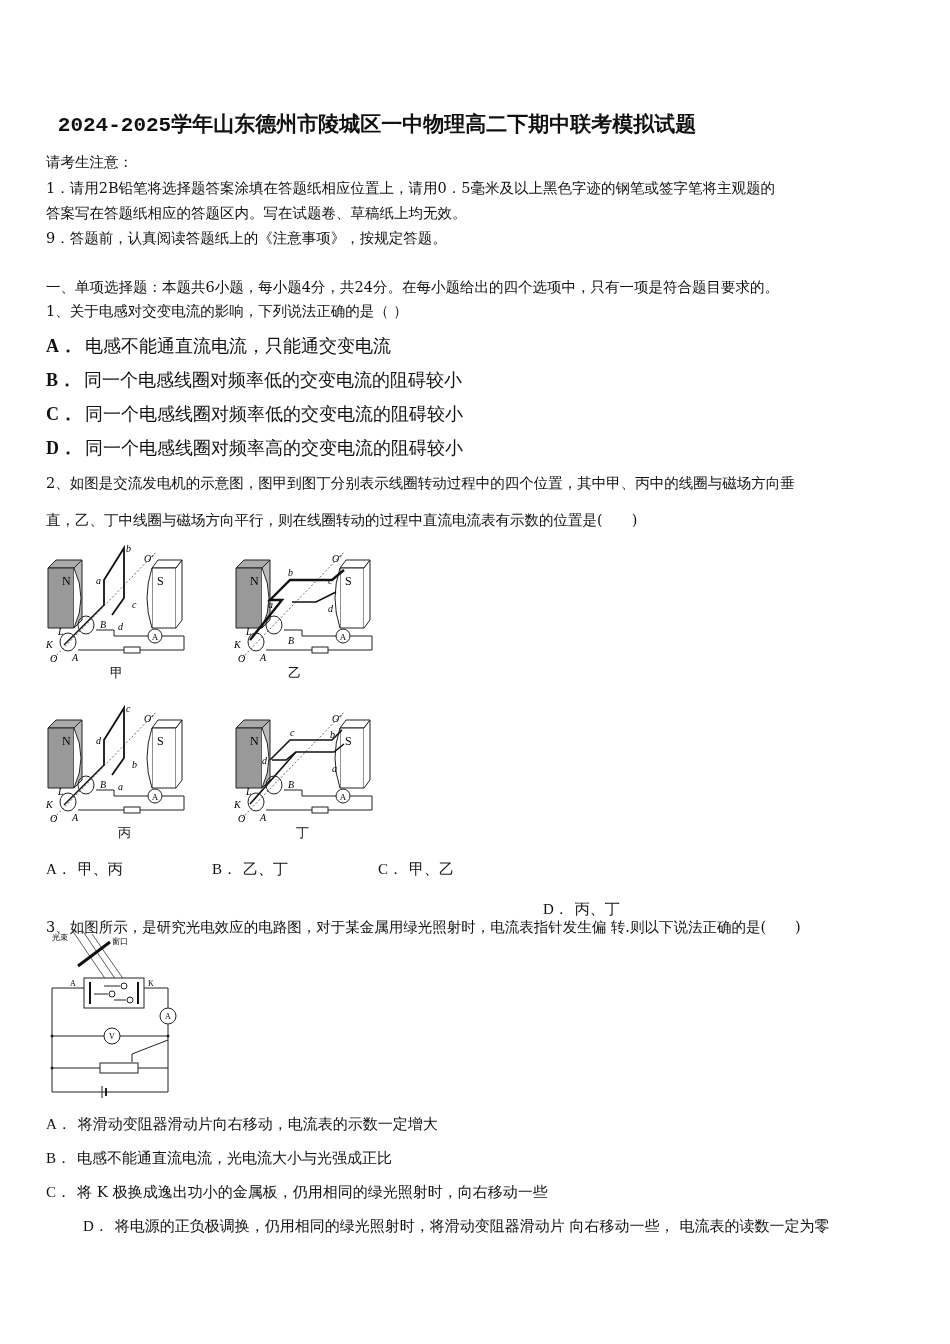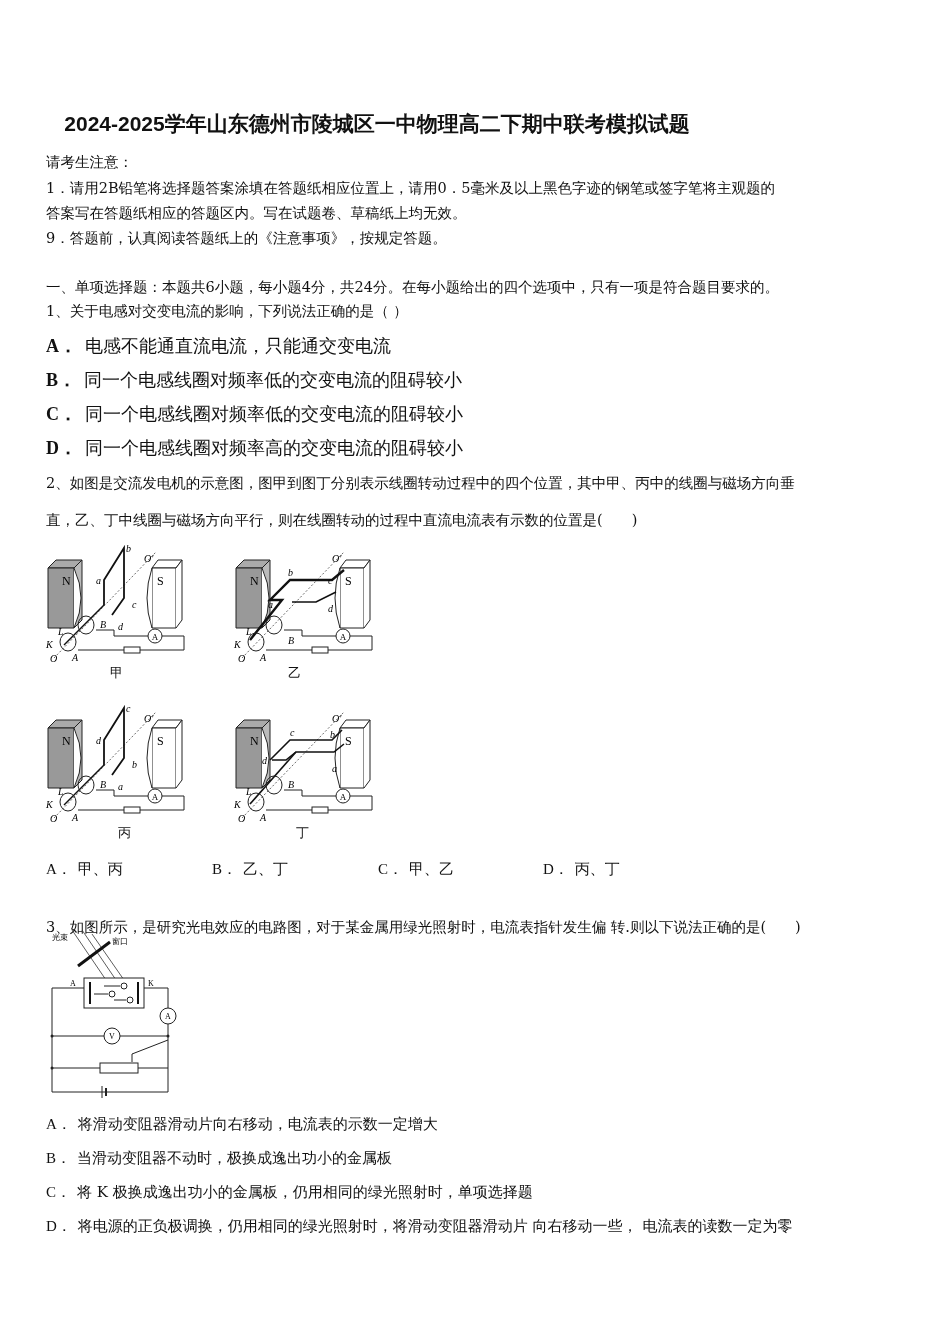--- a/index.html
+++ b/index.html
@@ -3,21 +3,21 @@
 <meta charset="utf-8">
 <style>
   html, body { margin: 0; padding: 0; background: #ffffff; }
   body {
     width: 950px; height: 1344px; position: relative; overflow: hidden;
     font-family: "DejaVu Serif", "Liberation Serif", serif;
     color: #111;
   }
   .title {
     position: absolute; left: 0; width: 754px; top: 110px;
-    text-align: center; font-family: Liberation Sans, sans-serif;
+    text-align: center; font-family: Liberation Mono, monospace;
     font-weight: bold; font-size: 21px; letter-spacing: 0px;
   }
   .line {
     position: absolute; left: 46px; font-size: 14.5px; white-space: nowrap;
     line-height: 20px;
   }
   .opt { font-size: 18px; }
   .opt .lbl { font-weight: bold; font-family: "Liberation Serif", serif; margin-right: 8px; }
   .opt2 .lbl { font-family: "Liberation Serif", serif; margin-right: 6px; }
   .choices { position: absolute; left: 46px; top: 860px; font-size: 15px; width: 700px; }
@@ -193,21 +193,21 @@
     <text x="28" y="121" font-size="10" font-style="italic" font-family="Liberation Serif, serif">A</text>
     <text x="56" y="88" font-size="10" font-style="italic" font-family="Liberation Serif, serif">B</text>
   </svg>
 </div>
 <div class="caption" style="left:296px; top:824px;">丁</div>
 
 <div class="choices">
   <span class="c opt2" style="left:0;"><span class="lbl">A．</span><span>甲、丙</span></span>
   <span class="c opt2" style="left:166px;"><span class="lbl">B．</span><span>乙、丁</span></span>
   <span class="c opt2" style="left:332px;"><span class="lbl">C．</span><span>甲、乙</span></span>
-  <span class="c opt2" style="left:497px;"><span class="lbl">D．</span><span>丙、丁</span></span>
+  <span class="c opt2" style="left:497px;margin-top:40px;"><span class="lbl">D．</span><span>丙、丁</span></span>
 </div>
 
 <div class="line" style="top:917px;">3、如图所示，是研究光电效应的电路图，对于某金属用绿光照射时，电流表指针发生偏 转.则以下说法正确的是(　　)</div>
 
 <div class="fig" style="left:44px; top:928px;">
   <svg width="140" height="170" viewBox="0 0 140 170">
     <line x1="28" y1="2" x2="62" y2="52" stroke="#333" stroke-width="0.8"></line>
     <line x1="38" y1="2" x2="72" y2="52" stroke="#333" stroke-width="0.8"></line>
     <line x1="48" y1="6" x2="80" y2="52" stroke="#333" stroke-width="0.8"></line>
     <line x1="34" y1="38" x2="66" y2="14" stroke="#111" stroke-width="3"></line>
@@ -239,15 +239,15 @@
     <line x1="8" y1="140" x2="56" y2="140" stroke="#222"></line>
     <rect x="56" y="135" width="38" height="10" fill="#fff" stroke="#222"></rect>
     <line x1="94" y1="140" x2="124" y2="140" stroke="#222"></line>
     <circle cx="8" cy="140" r="1.5" fill="#222"></circle>
     <line x1="58" y1="158" x2="58" y2="170" stroke="#222"></line>
     <line x1="62" y1="160" x2="62" y2="168" stroke="#222" stroke-width="2"></line>
   </svg>
 </div>
 
 <div class="line opt2" style="top:1114px; font-size:15px;"><span class="lbl">A．</span><span>将滑动变阻器滑动片向右移动，电流表的示数一定增大</span></div>
-<div class="line opt2" style="top:1148px; font-size:15px;"><span class="lbl">B．</span><span>当滑动变阻器不动时，极换成逸出功小的金属板</span></div>
-<div class="line opt2" style="top:1182px; font-size:15px;"><span class="lbl">C．</span><span>将 K 极换成逸出功小的金属板，仍用相同的绿光照射时，单项选择题</span></div>
-<div class="line opt2" style="top:1216px; font-size:15px;"><span class="lbl">D．</span><span>将电源的正负极调换，仍用相同的绿光照射时，将滑动变阻器滑动片 向右移动一些， 电流表的读数一定为零</span></div>
+<div class="line opt2" style="top:1148px; font-size:15px;"><span class="lbl">B．</span><span>电感不能通直流电流，光电流大小与光强成正比</span></div>
+<div class="line opt2" style="top:1182px; font-size:15px;"><span class="lbl">C．</span><span>将 K 极换成逸出功小的金属板，仍用相同的绿光照射时，向右移动一些</span></div>
+<div class="line opt2" style="top:1216px; font-size:15px;margin-left:37px;"><span class="lbl">D．</span><span>将电源的正负极调换，仍用相同的绿光照射时，将滑动变阻器滑动片 向右移动一些， 电流表的读数一定为零</span></div>
 
 </body></html>

